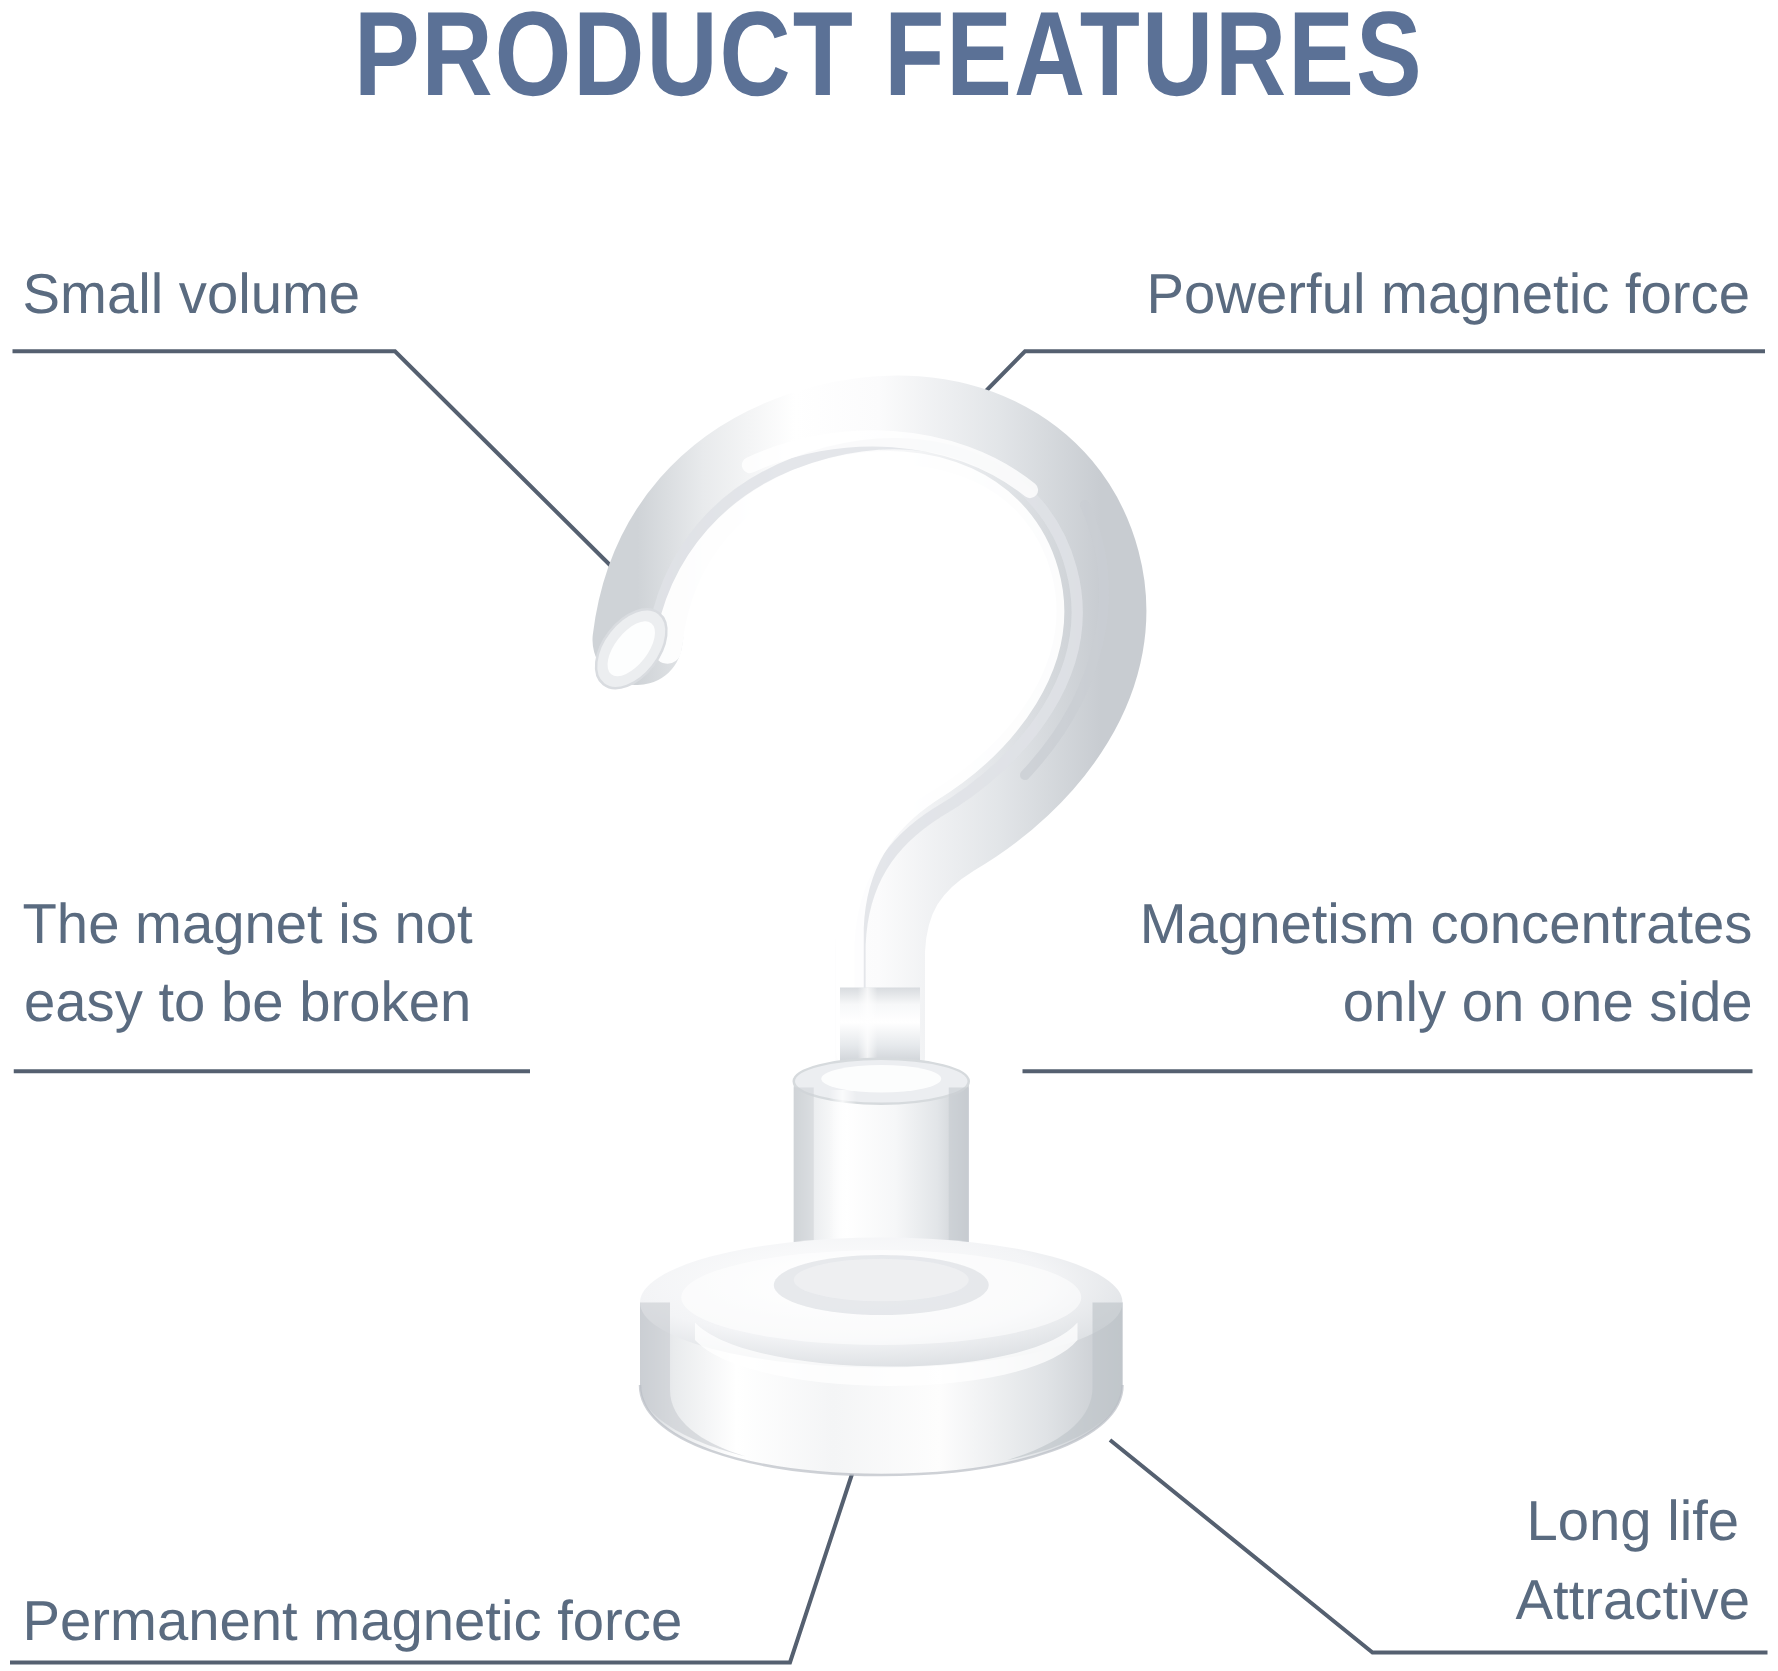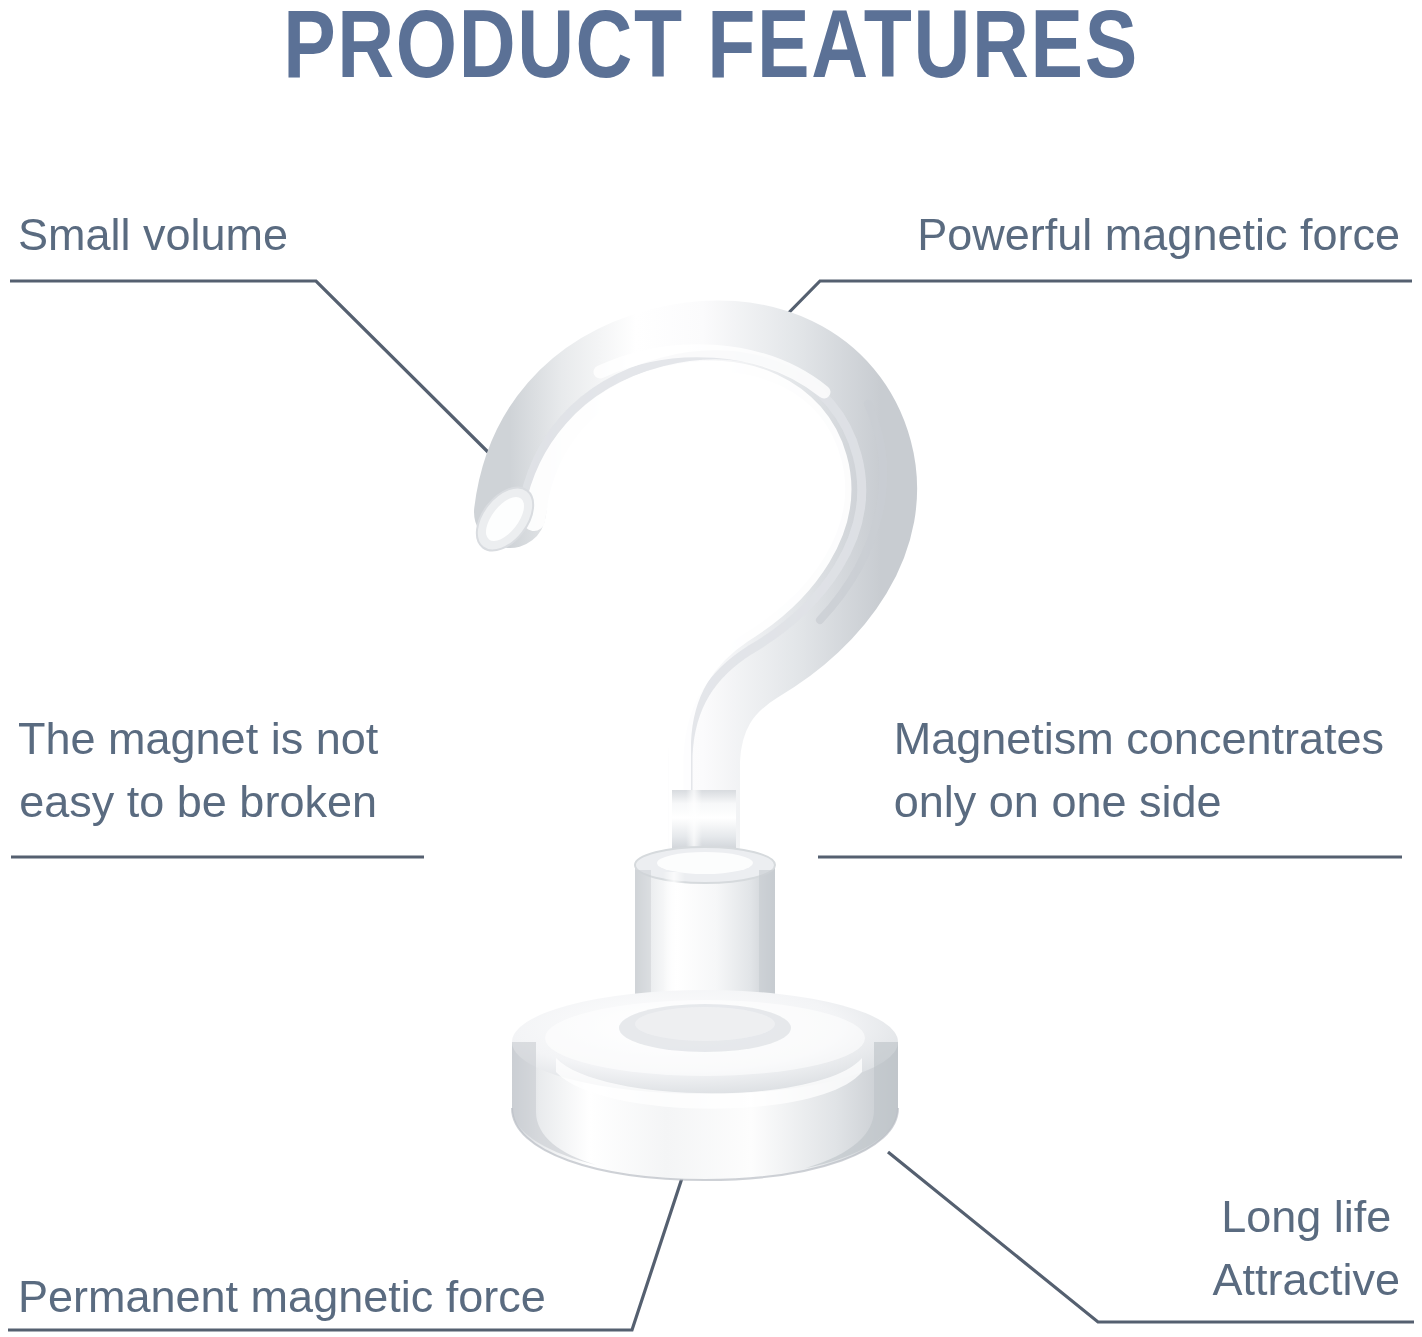--- a/index.html
+++ b/index.html
@@ -32,21 +32,21 @@
     position:absolute;
     color:#5a6b80;
     font-family:Liberation Sans, sans-serif;
     font-size:45px;
     line-height:63px;
     white-space:pre-line;
   }
   #lbl-small-volume      { left:18px;  top:203px; text-align:left; }
   #lbl-powerful          { right:22px; top:203px; text-align:right; }
   #lbl-not-broken        { left:18px;  top:707px; text-align:center; }
-  #lbl-concentrates      { right:38px; top:707px; text-align:left; }
+  #lbl-concentrates      { right:20px; top:707px; text-align:right; }
   #lbl-permanent         { left:18px;  top:1265px; text-align:center; }
   #lbl-longlife          { right:22px; top:1185px; text-align:center; }
 
   
   #art { position:absolute; left:0; top:0; width:1422px; height:1337px; }
 </style>
 </head>
 <body>
 
 <div id="title">PRODUCT FEATURES</div>

